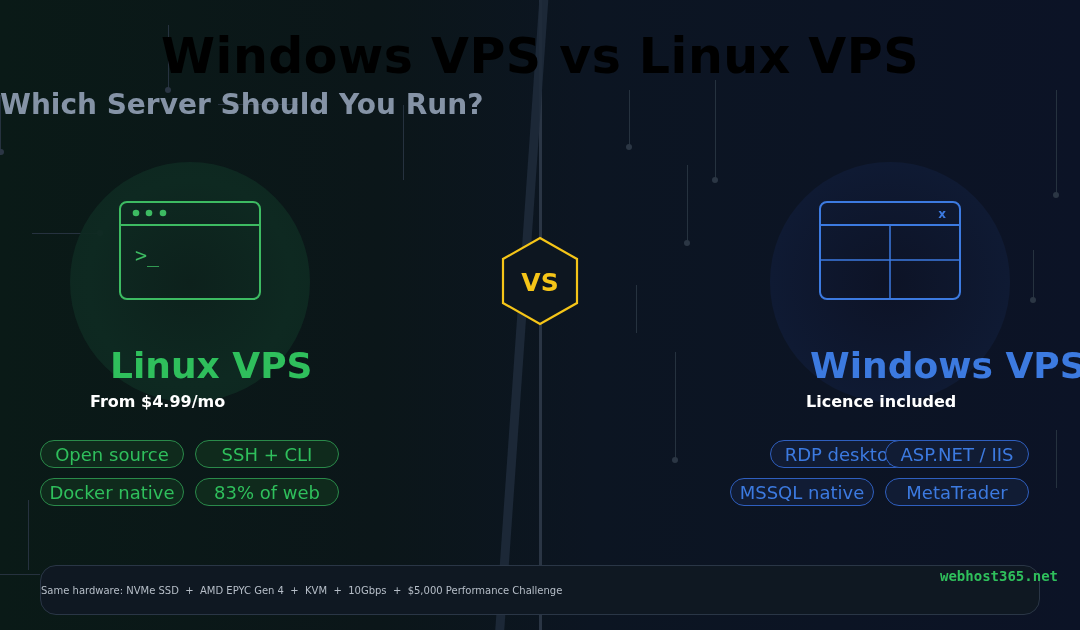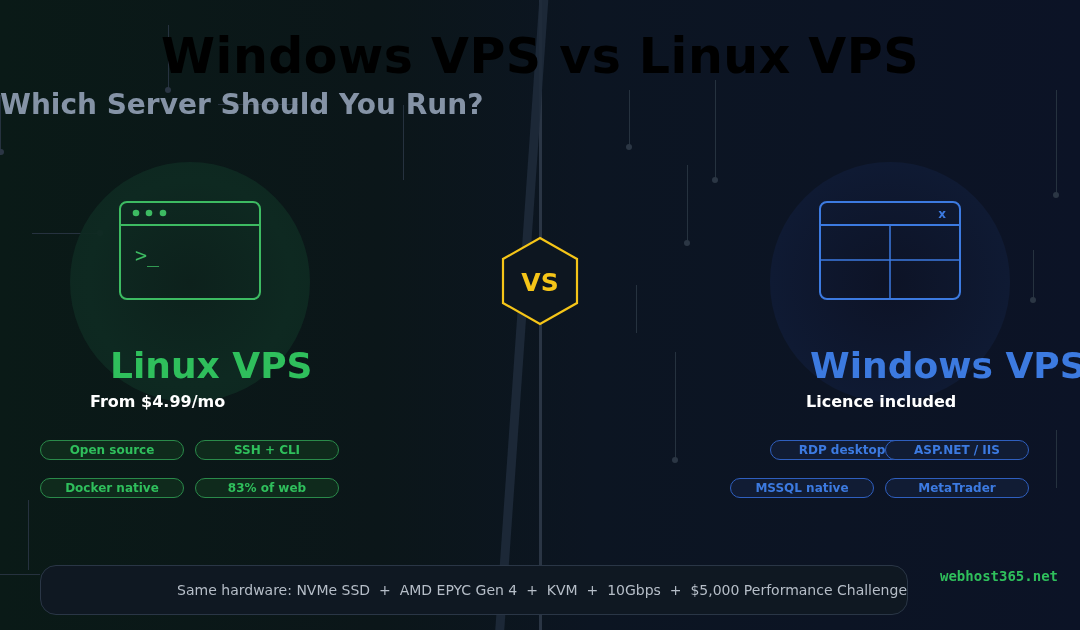--- a/index.html
+++ b/index.html
@@ -13,27 +13,27 @@
     font-weight:bold; font-size:49px; letter-spacing:0.5px; }
   .subtitle { position:absolute; left:0; right:0; top:88px; color:#8593a6;
     font-weight:bold; font-size:28px; }
   .glow { position:absolute; border-radius:50%; }
   .glow.green { left:70px; top:162px; width:240px; height:240px;
     background: radial-gradient(circle, #0e221d 0%, #0f2a22 60%, #11302500 100%); background-color:#0e2720; opacity:.95; }
   .glow.blue { left:770px; top:162px; width:240px; height:240px;
     background: radial-gradient(circle, #0d1326 0%, #0f1a33 70%); }
   .card-title { position:absolute; font-weight:bold; font-size:36px; }
   .card-sub { position:absolute; font-weight:bold; font-size:16px; color:#fff; }
-  .pill { position:absolute; width:144px; height:20px; border-radius:14px; font-size:12px;
-    font-weight:bold; display:flex; align-items:center; justify-content:center; box-sizing:border-box; }
+  .pill { position:absolute; width:144px; height:28px; border-radius:14px; font-size:18px;
+    font-weight:normal; display:flex; align-items:center; justify-content:center; box-sizing:border-box; }
   .pill.g { border:1px solid #2a8a4a; background:#0f2a1c; color:#2fbf5c; }
   .pill.b { border:1px solid #2f5fbf; background:#111c34; color:#3c7ae0; }
-  .footer { position:absolute; left:40px; top:565px; width:868px; height:50px; border-radius:16px;
-    border:1px solid #2a3646; background:#0f1822; box-sizing:border-box; color:#b6bec8; font-size:14px;
-    display:flex; align-items:center; justify-content:flex-end; }
+  .footer { position:absolute; left:40px; top:565px; width:1000px; height:50px; border-radius:16px;
+    border:1px solid #2a3646; background:#0f1822; box-sizing:border-box; color:#b6bec8; font-size:10px;
+    display:flex; align-items:center; justify-content:flex-start; }
   .brand { position:absolute; left:940px; top:568px; color:#2fbf5c; font-weight:bold; font-size:14px;
     font-family:"DejaVu Sans Mono", monospace; }
   svg { position:absolute; }
 </style>
 </head>
 <body>
 
 <div class="layer">
   <div class="circuit" style="left:0;top:95px;width:1px;height:55px"></div>
   <div class="dot" style="left:-2px;top:149px"></div>

